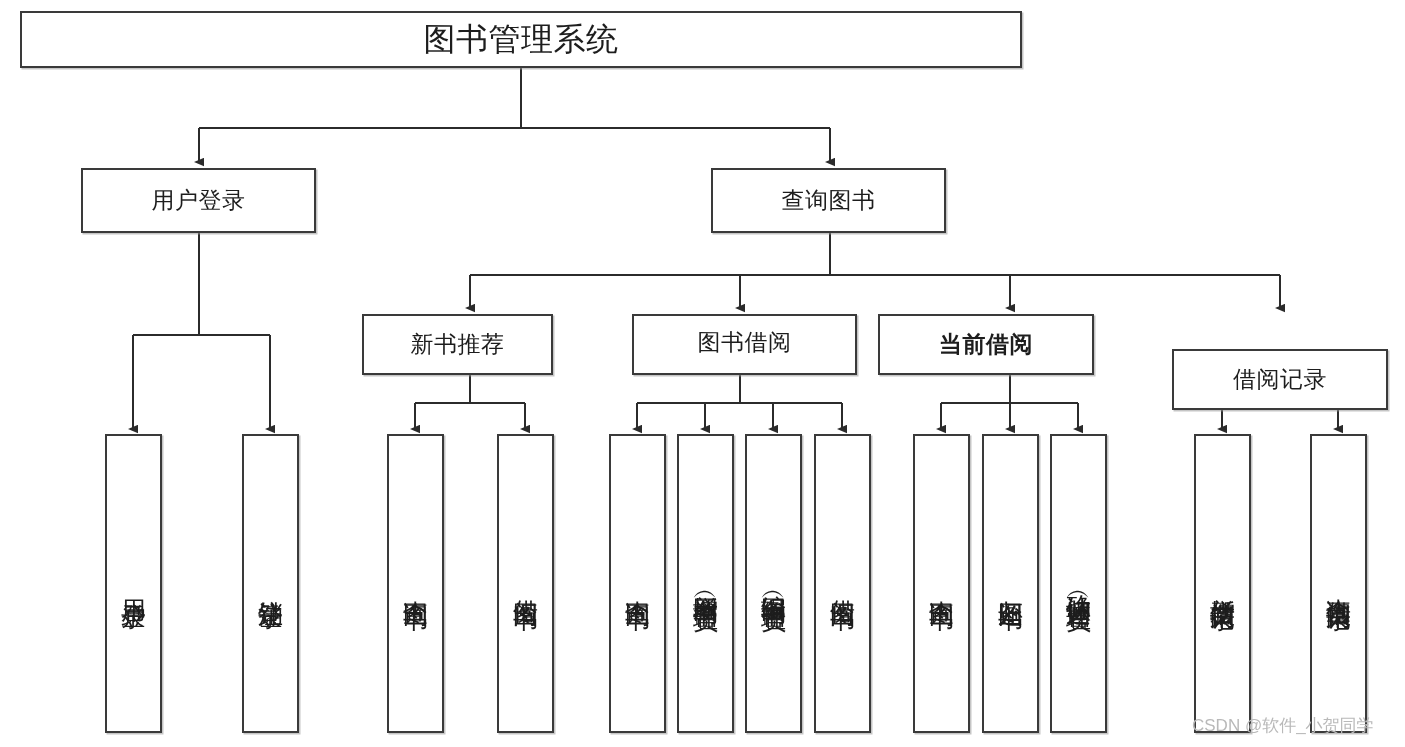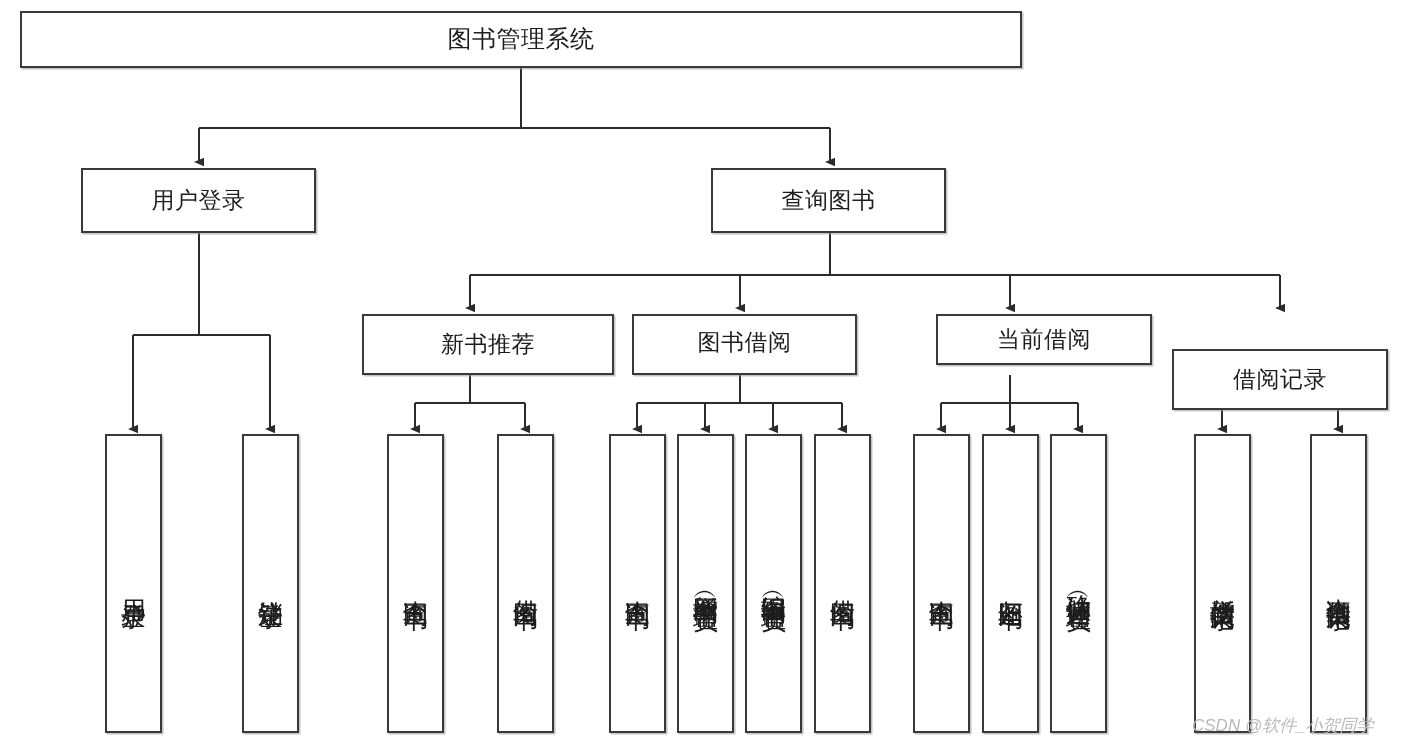--- a/index.html
+++ b/index.html
@@ -40,21 +40,21 @@
     color: #1d1d1d;
     text-align: center;
     line-height: 1.12;
     letter-spacing: 0.5px;
   }
   .node.horizontal .label {
     writing-mode: horizontal-tb;
     font-size: 23px;
   }
   .node.root .label {
-    font-size: 24px;
+    font-size: 32px;
   }
   .node.vertical .label {
     writing-mode: vertical-rl;
     text-orientation: upright;
     font-size: 25px;
     letter-spacing: 2px;
     line-height: 1;
   }
   .watermark {
     position: absolute;
@@ -124,29 +124,29 @@
   </div>
 
   <div class="node horizontal" style="left:81px; top:168px; width:235px; height:65px;">
     <span class="label">用户登录</span>
   </div>
 
   <div class="node horizontal" style="left:711px; top:168px; width:235px; height:65px;">
     <span class="label">查询图书</span>
   </div>
 
-  <div class="node horizontal" style="left:362px; top:314px; width:252px; height:61px;">
+  <div class="node horizontal" style="left:362px; top:314px; width:191px; height:61px;">
     <span class="label">新书推荐</span>
   </div>
 
   <div class="node horizontal" style="left:632px; top:314px; width:225px; height:61px;font-family:Liberation Mono, monospace;">
     <span class="label">图书借阅</span>
   </div>
 
-  <div class="node horizontal" style="left:936px; top:314px; width:216px; height:51px;">
+  <div class="node horizontal" style="left:878px; top:314px; width:216px; height:61px;font-weight:bold;">
     <span class="label">当前借阅</span>
   </div>
 
   <div class="node horizontal" style="left:1172px; top:314px; width:216px; height:61px;margin-top:35px;">
     <span class="label">借阅记录</span>
   </div>
 
   <div class="node vertical" style="left:105px; top:434px; width:57px; height:299px;">
     <span class="label">用户登录</span>
   </div>
@@ -192,15 +192,15 @@
   </div>
 
   <div class="node vertical" style="left:1194px; top:434px; width:57px; height:299px;">
     <span class="label">新增借阅记录</span>
   </div>
 
   <div class="node vertical" style="left:1310px; top:434px; width:57px; height:299px;">
     <span class="label">查询借阅记录</span>
   </div>
 
-  <div class="watermark" style="left:1192px; top:714px;font-style:italic;">CSDN @软件_小贺同学</div>
+  <div class="watermark" style="left:1192px; top:714px;">CSDN @软件_小贺同学</div>
 
 </div>
 
 </body></html>

